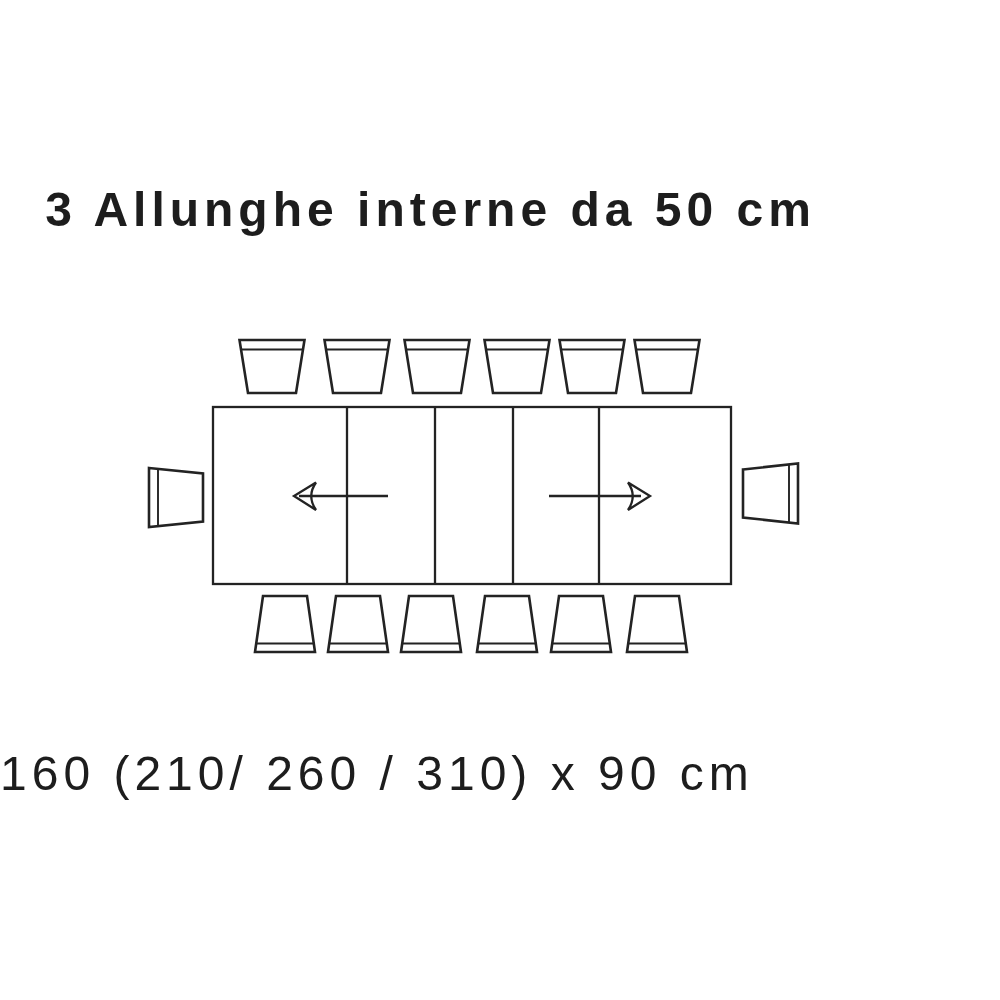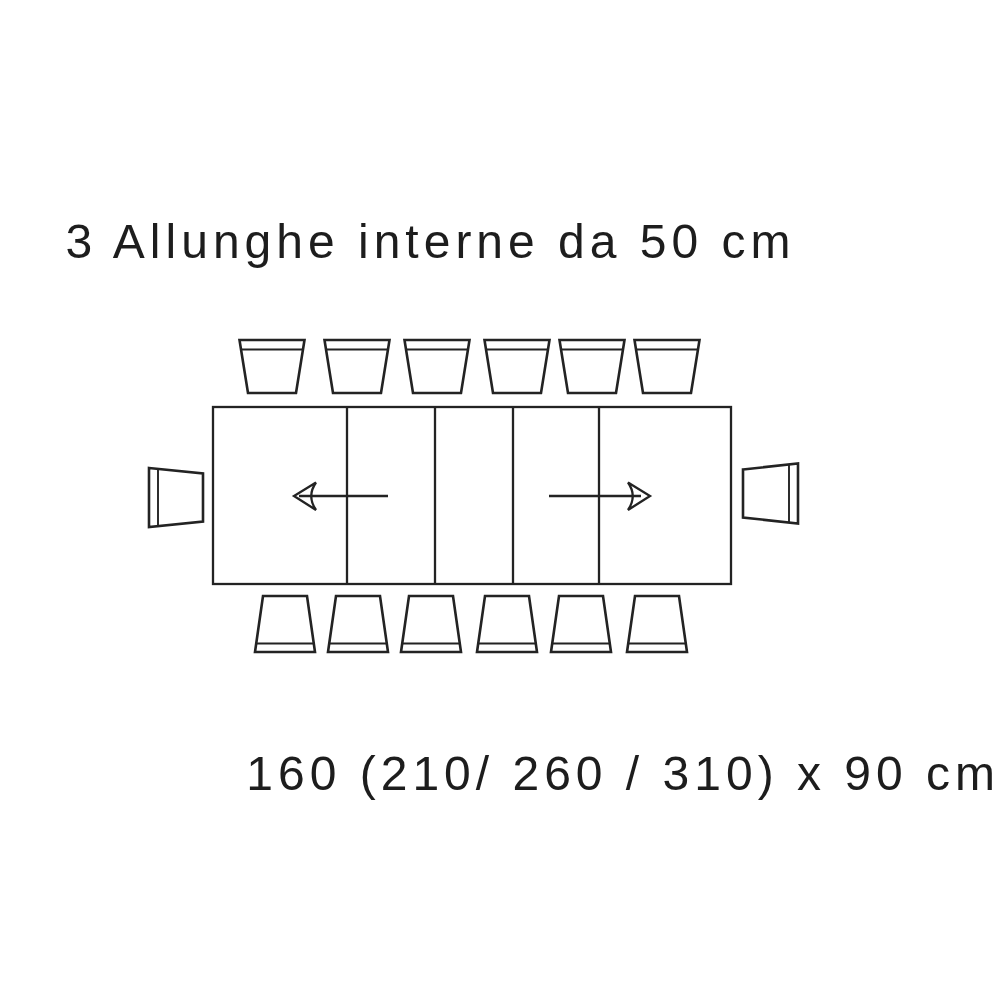--- a/index.html
+++ b/index.html
@@ -16,33 +16,32 @@
     font-family: "Liberation Sans", sans-serif;
     color: #1d1d1d;
   }
   .title-block {
     position: absolute;
     top: 188px;
     left: 0;
     width: 861px;
     text-align: center;
     font-size: 48px;
-    font-weight: 400;
+    font-weight: 700;
     line-height: 44px;
     letter-spacing: 5px;
     color: #1d1d1d;
     white-space: nowrap;
-    margin-top: 32px;
   }
   .dimension-label {
     position: absolute;
     top: 746px;
     left: 0;
     width: 1000px;
-    text-align: right;
+    text-align: left;
     font-size: 48px;
     font-weight: 300;
     letter-spacing: 5px;
     color: #1d1d1d;
     white-space: nowrap;
   }
   .diagram-svg {
     position: absolute;
     top: 0;
     left: 0;

